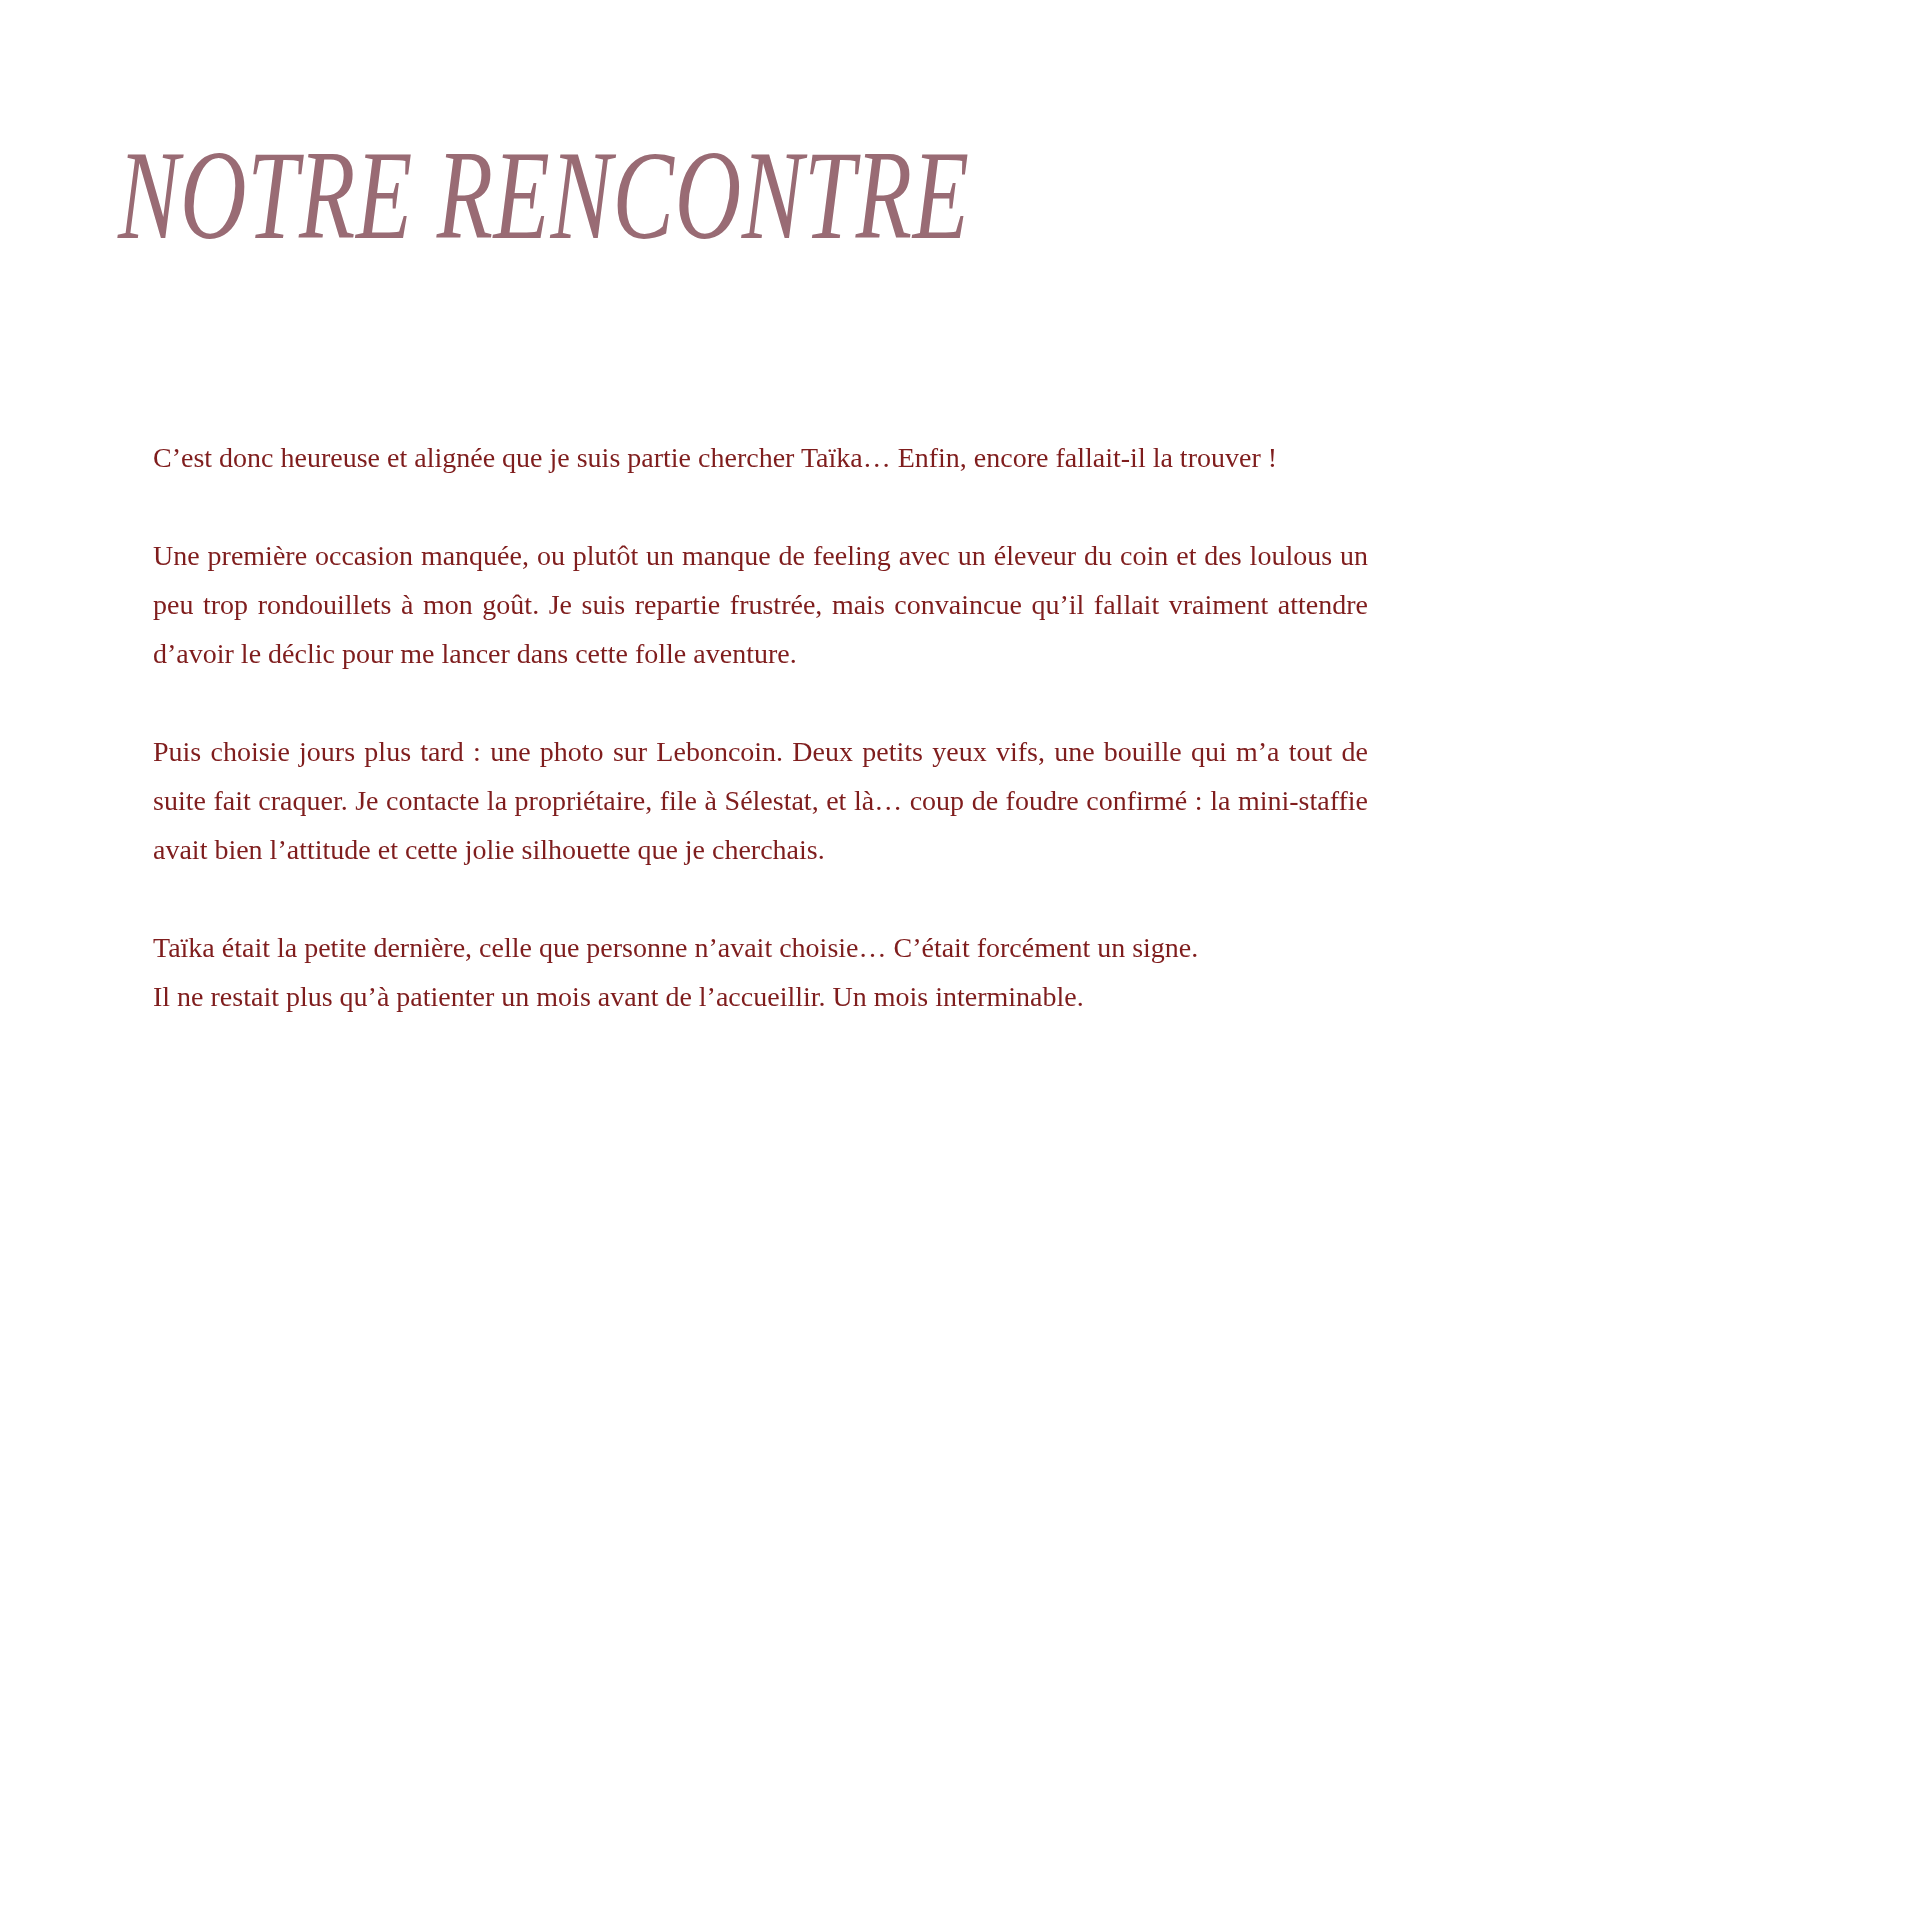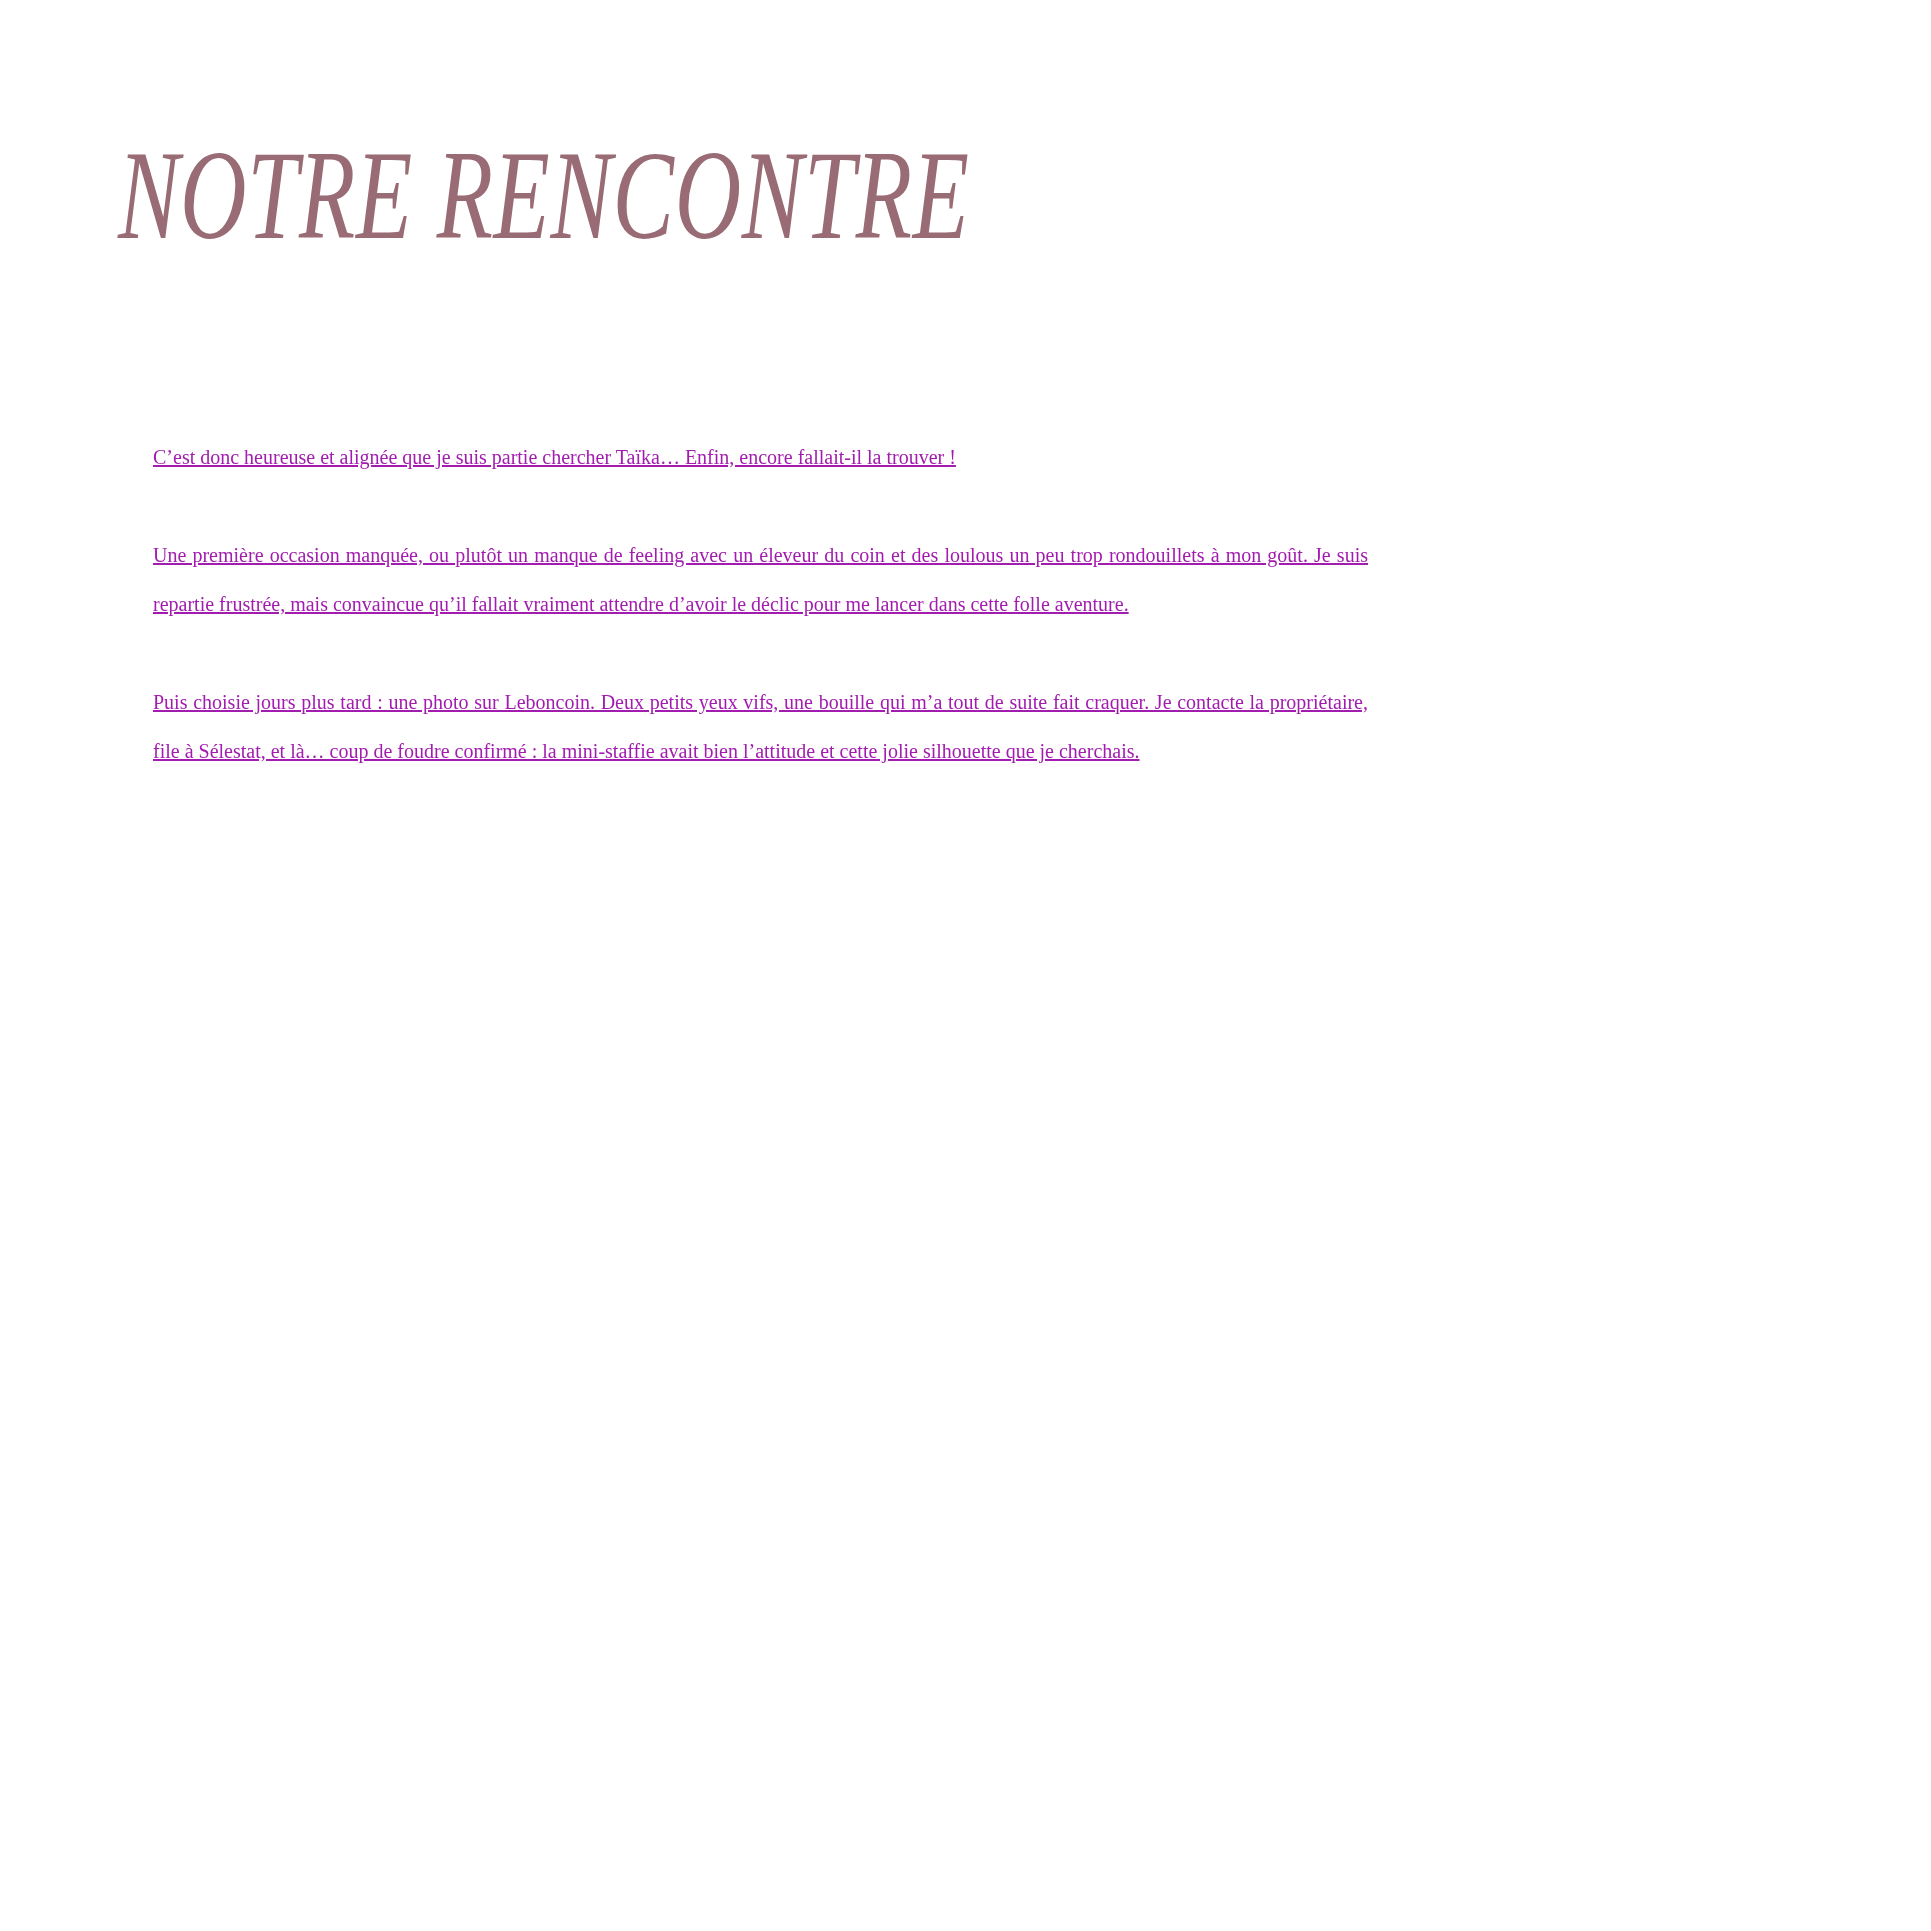--- a/index.html
+++ b/index.html
@@ -30,24 +30,23 @@
     display: inline-block;
     transform: scaleX(0.73);
     transform-origin: left top;
     letter-spacing: 1px;
   }
   .body-block {
     position: absolute;
     left: 153px;
     top: 433px;
     width: 1215px;
-    color: #a21caf;
-    font-size: 20px;
+    color: #7f1d1d;
+    font-size: 28px;
     line-height: 49px;
-    text-decoration: underline;
   }
   .para {
     margin: 0 0 49px 0;
     text-align: justify;
     text-justify: inter-word;
     white-space: pre-line;
   }
   .para:last-child {
     margin-bottom: 0;
   }
@@ -55,15 +54,17 @@
 </head>
 <body>
 
 <div class="page">
   <h1 class="title">NOTRE RENCONTRE</h1>
 
   <div class="body-block">
     <p class="para">C’est donc heureuse et alignée que je suis partie chercher Taïka… Enfin, encore fallait-il la trouver !</p>
     <p class="para">Une première occasion manquée, ou plutôt un manque de feeling avec un éleveur du coin et des loulous un peu trop rondouillets à mon goût. Je suis repartie frustrée, mais convaincue qu’il fallait vraiment attendre d’avoir le déclic pour me lancer dans cette folle aventure.</p>
     <p class="para">Puis choisie jours plus tard : une photo sur Leboncoin. Deux petits yeux vifs, une bouille qui m’a tout de suite fait craquer. Je contacte la propriétaire, file à Sélestat, et là… coup de foudre confirmé : la mini-staffie avait bien l’attitude et cette jolie silhouette que je cherchais.</p>
+    <p class="para">Taïka était la petite dernière, celle que personne n’avait choisie… C’était forcément un signe.
+Il ne restait plus qu’à patienter un mois avant de l’accueillir. Un mois interminable.</p>
   </div>
 </div>
 
 
 </body></html>

